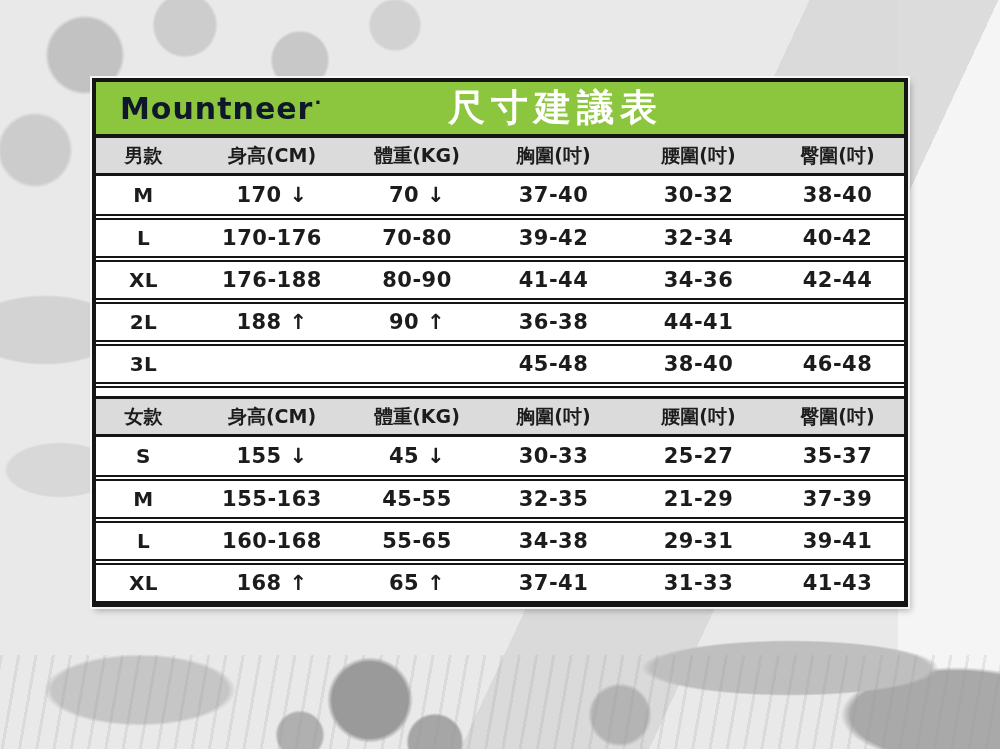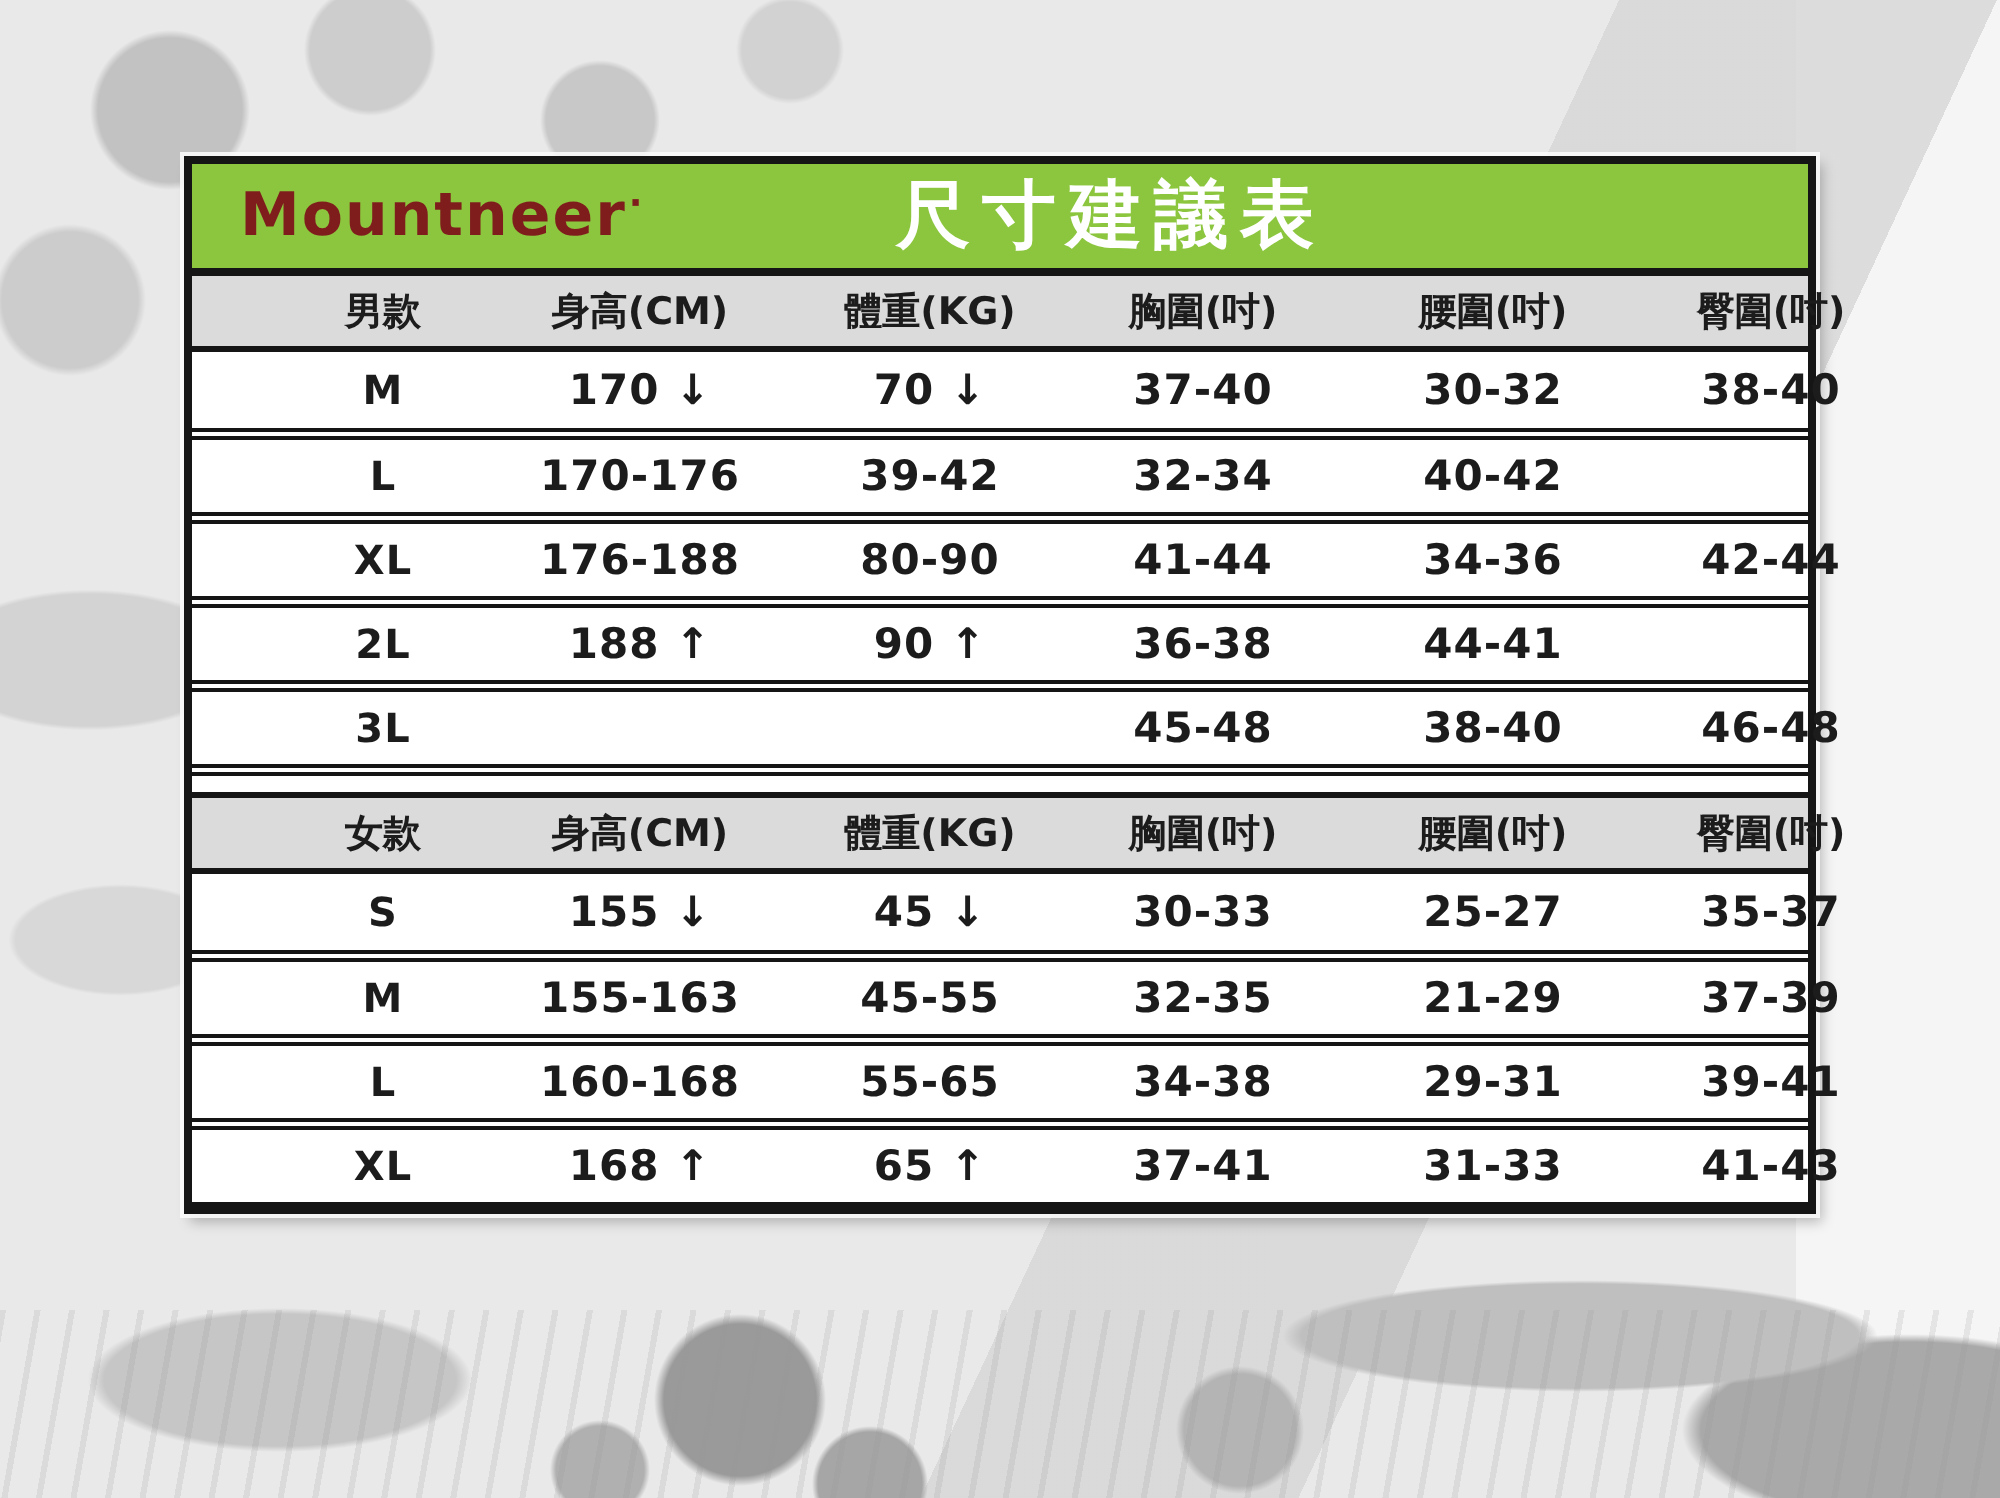--- a/index.html
+++ b/index.html
@@ -56,34 +56,33 @@
     z-index:2;
   }
   .brand-bar{
     position:relative;
     height:56px;
     background:var(--green);
     border-bottom:4px solid var(--ink);
   }
   .logo{
     position:absolute;left:24px;top:50%;transform:translateY(-50%);
-    color:#7f1d1d;font-size:30px;font-weight:bold;letter-spacing:1px;
+    color:#0f172a;font-size:30px;font-weight:bold;letter-spacing:1px;
     white-space:nowrap;
   }
   .logo-dot{font-size:18px;vertical-align:10px;margin-left:1px;}
   .title{
     position:absolute;left:352px;top:50%;transform:translateY(-50%);
     color:#fff;font-size:37px;font-weight:bold;letter-spacing:6px;
     white-space:nowrap;
   }
   .row{
     display:grid;
     grid-template-columns:95px 162px 128px 145px 145px 133px;
     align-items:center;
-    padding-left:48px;
   }
   .hrow{
     background:var(--gray);
     height:38px;
     border-bottom:3px solid var(--ink);
   }
   .drow{
     height:40px;
     background:#fff;
     border-bottom:2px solid var(--ink);
@@ -133,20 +132,21 @@
           <div class="cell dcell szcell">M</div>
           <div class="cell dcell">170 ↓</div>
           <div class="cell dcell">70 ↓</div>
           <div class="cell dcell">37-40</div>
           <div class="cell dcell">30-32</div>
           <div class="cell dcell">38-40</div>
         </div>
         <div class="row drow">
           <div class="cell dcell szcell">L</div>
           <div class="cell dcell">170-176</div>
+          <div class="cell dcell">70-80</div>
           <div class="cell dcell">39-42</div>
           <div class="cell dcell">32-34</div>
           <div class="cell dcell">40-42</div>
         </div>
         <div class="row drow">
           <div class="cell dcell szcell">XL</div>
           <div class="cell dcell">176-188</div>
           <div class="cell dcell">80-90</div>
           <div class="cell dcell">41-44</div>
           <div class="cell dcell">34-36</div>

